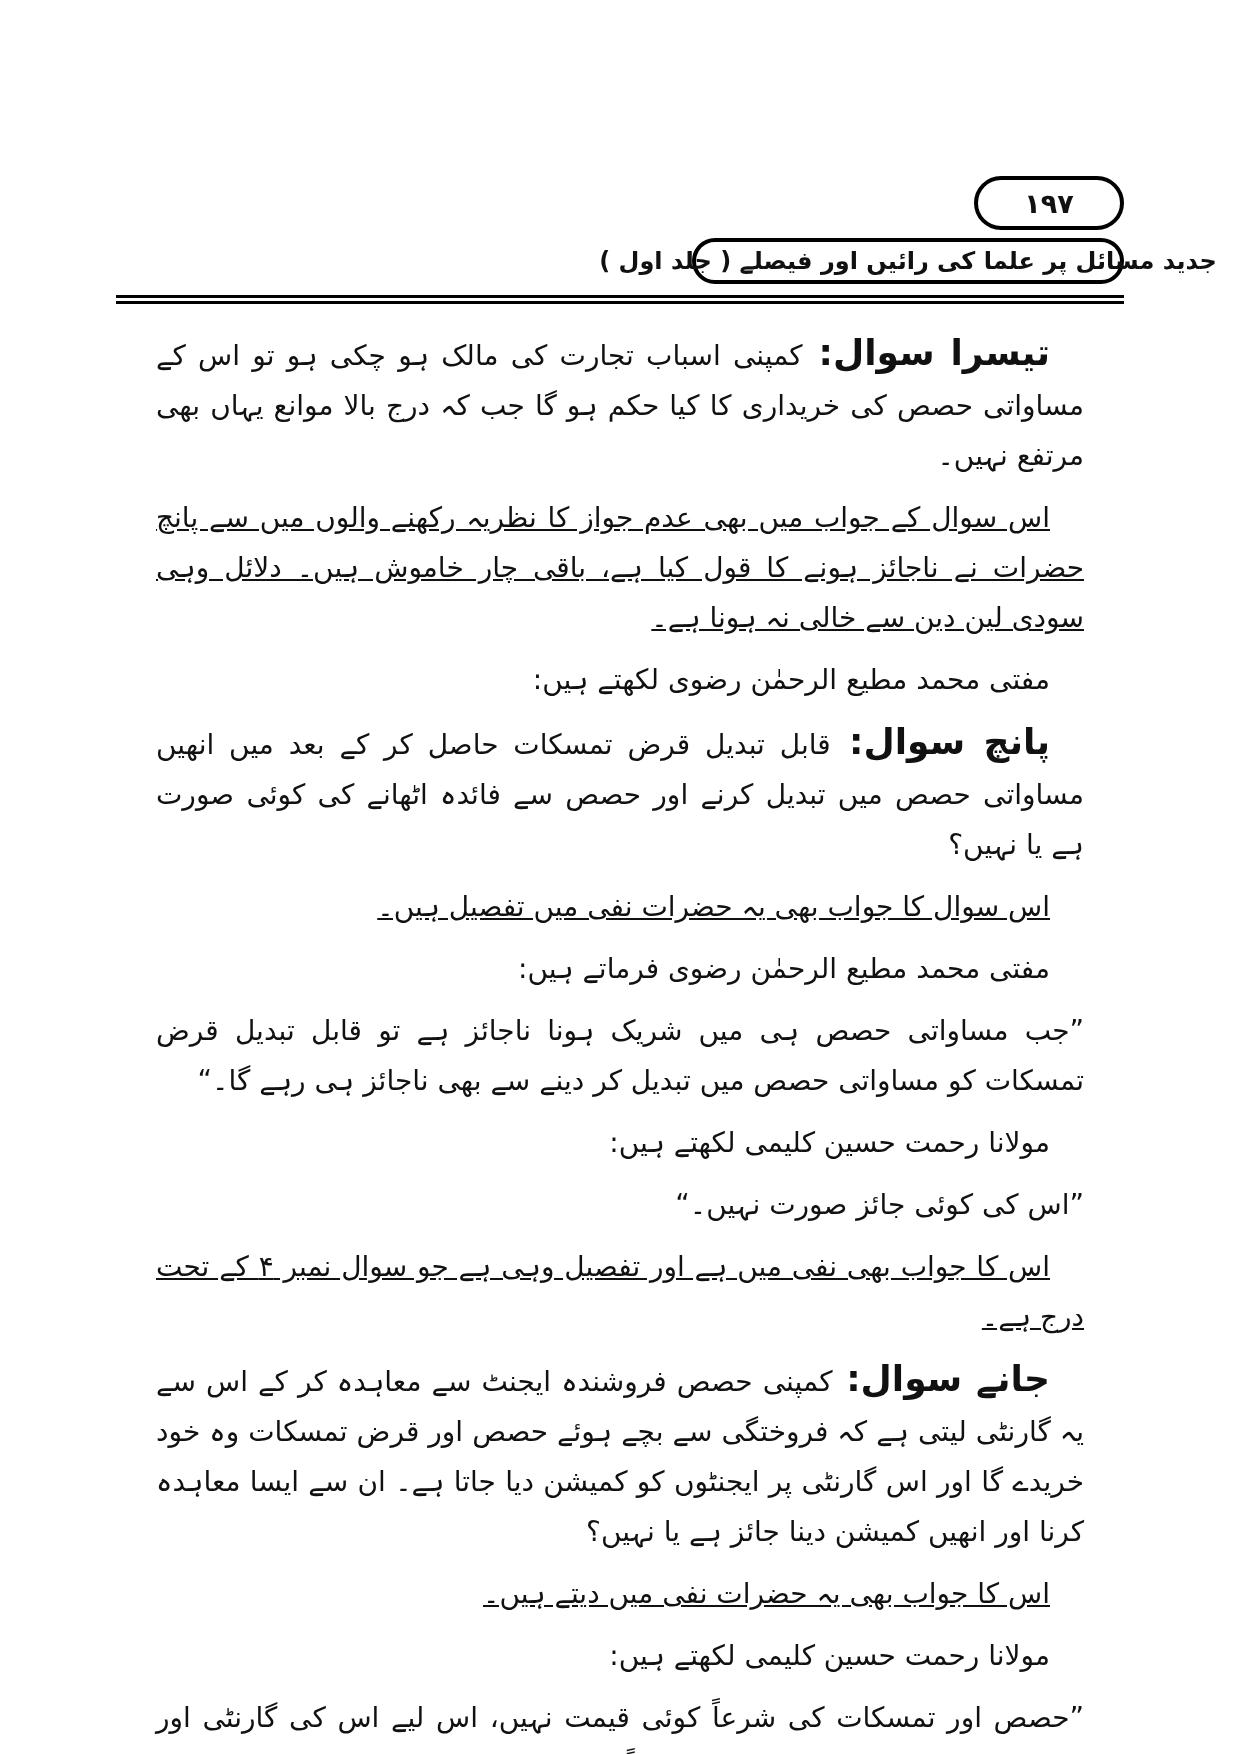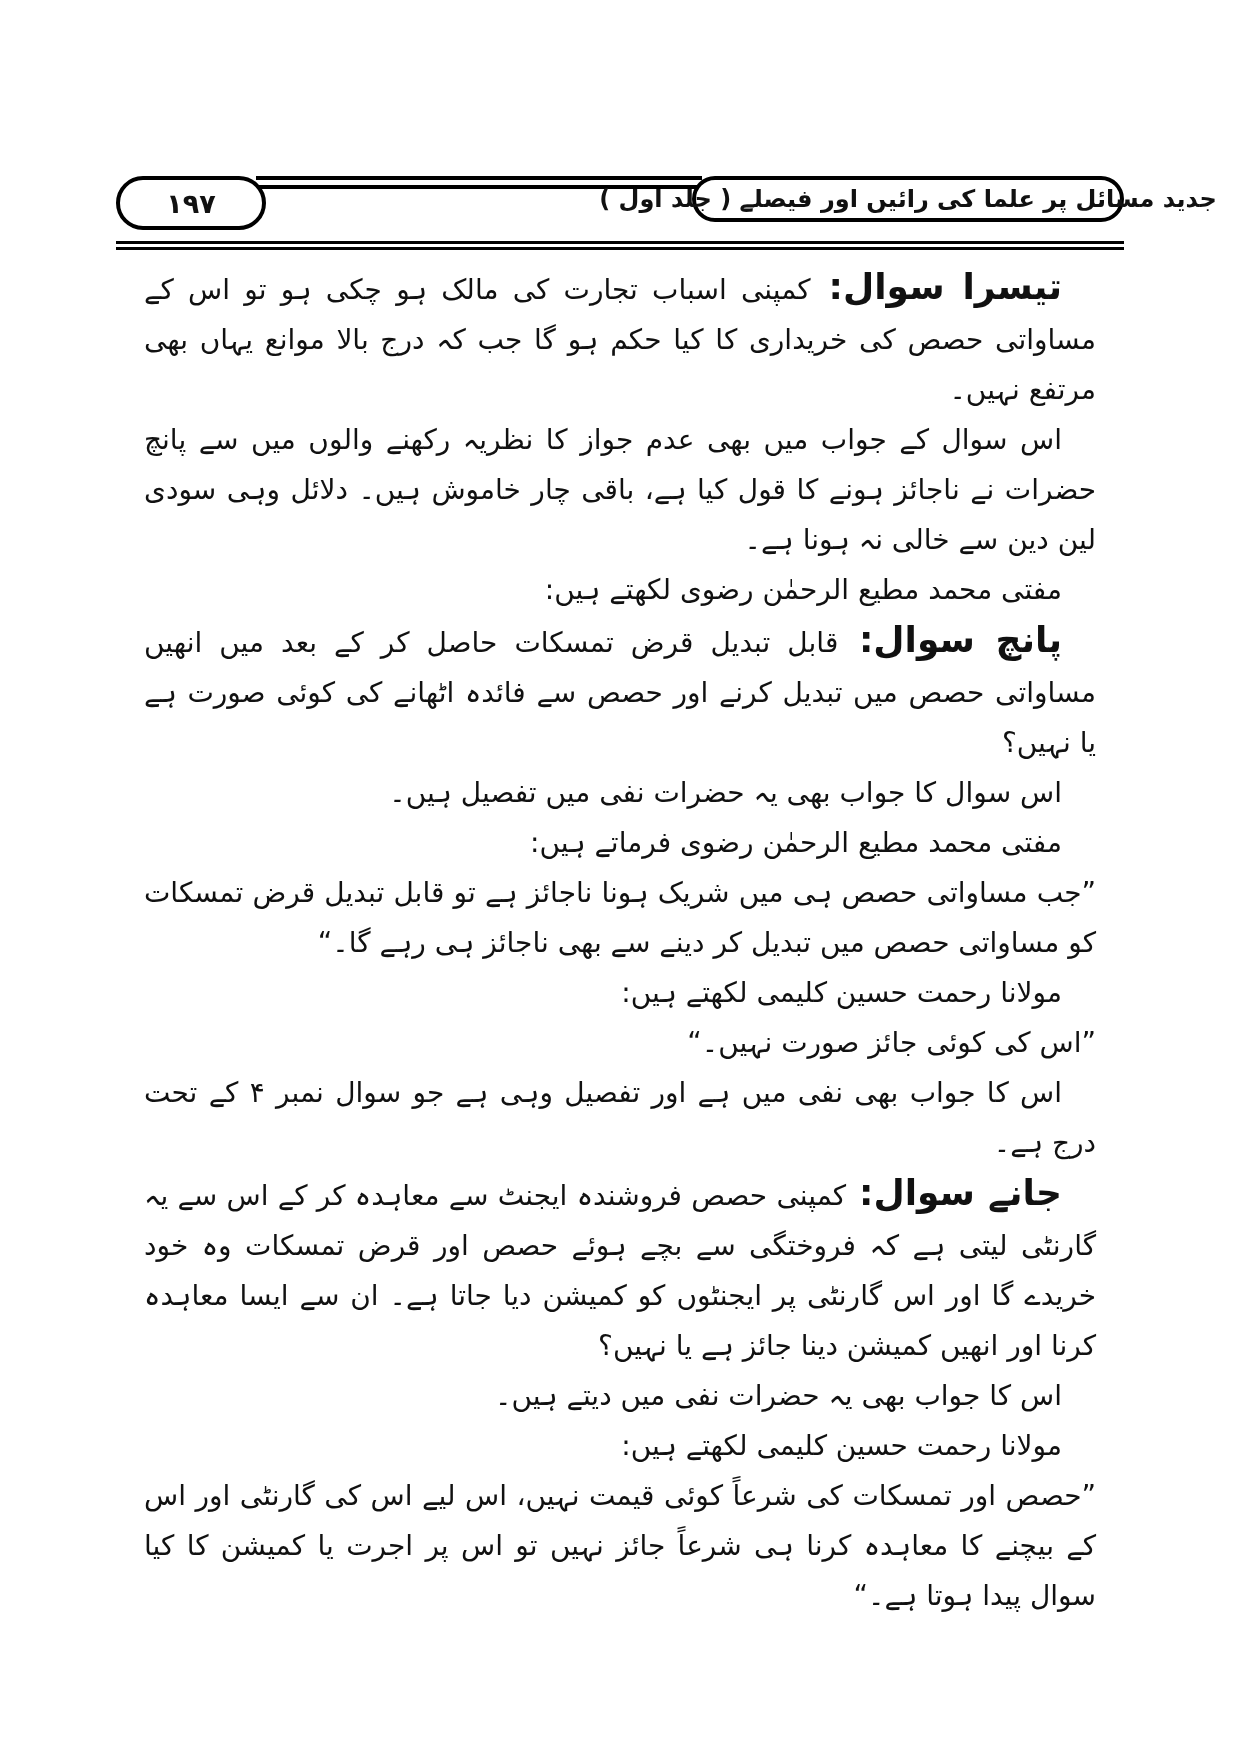--- a/index.html
+++ b/index.html
@@ -8,24 +8,25 @@
     width: 1240px;
     height: 1754px;
     background: #ffffff;
     font-family: "DejaVu Sans", sans-serif;
     color: #111111;
     overflow: hidden;
   }
   
   .header-row {
     display: flex;
-    align-items: flex-start;
+    align-items: flex-end;
     padding: 0 116px;
     margin-top: 176px;
     direction: ltr; 
+    flex-direction: column;
   }
   .pill {
     box-sizing: border-box;
     border: 4px solid #000;
     border-radius: 40px;
     background: #fff;
     display: flex;
     align-items: center;
     justify-content: center;
     z-index: 2;
@@ -62,28 +63,28 @@
     border-bottom: 3px solid #000;
   }
   
   .body-text {
     direction: rtl;
     padding: 12px 144px 0 144px;
     font-size: 28px;
     line-height: 50px;
     text-align: justify;
   }
-  .para { margin: 0; }
+  .para { margin: 12px; }
   .q-head {
     font-size: 36px;
     font-weight: bold;
     letter-spacing: 0.5px;
   }
   .question { text-indent: 34px; }
-  .answer   { text-indent: 34px; }
+  .answer   { text-indent: 34px; text-decoration: underline; }
   .speaker  { text-indent: 34px; }
   .quote    { text-indent: 0; }
 </style>
 </head>
 <body>
 
 <div class="page">
 
   <div class="header-row">
     <div class="pill pill-page">

